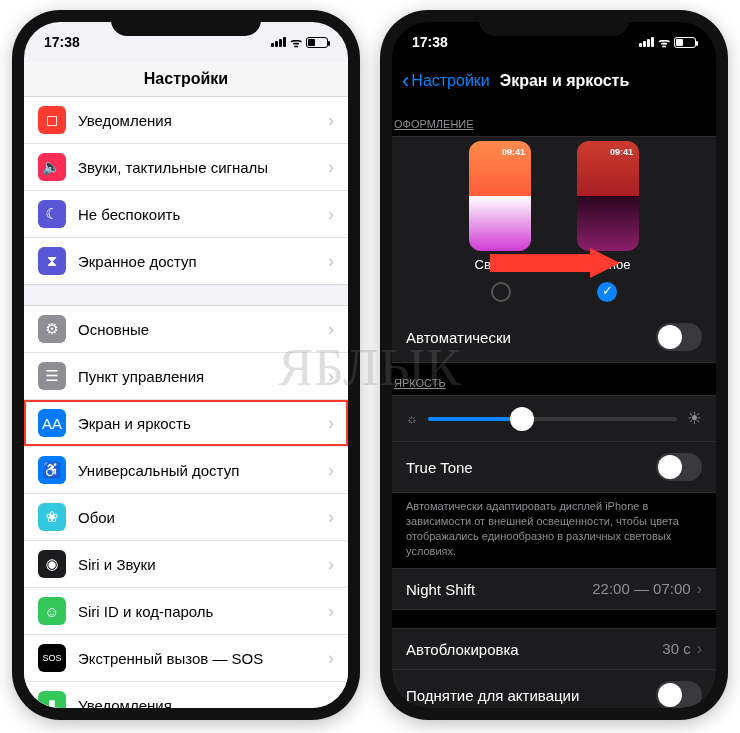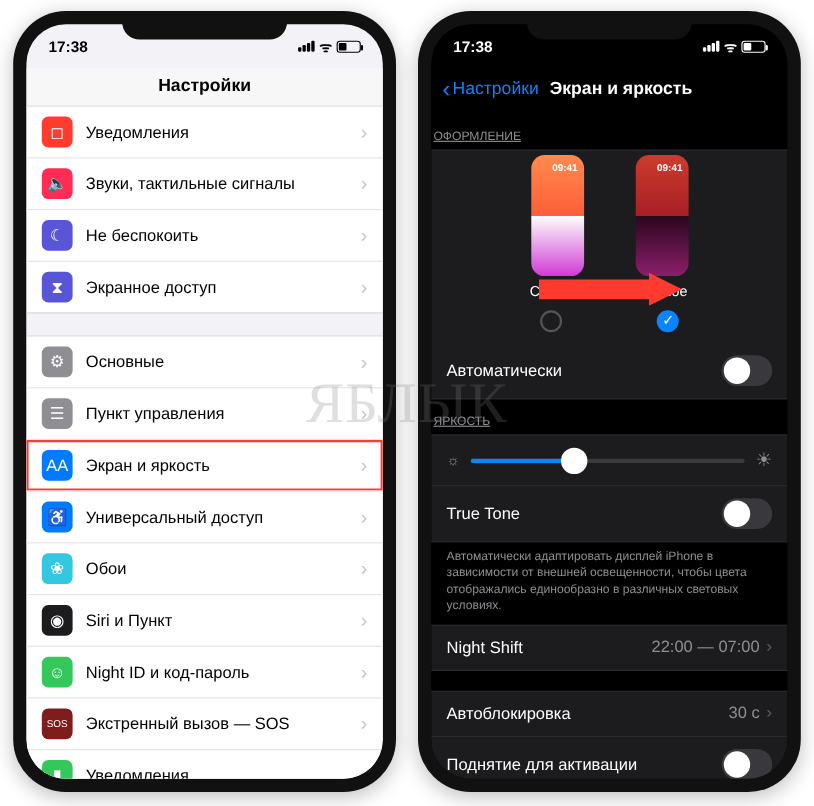--- a/index.html
+++ b/index.html
@@ -105,21 +105,21 @@
   .section-foot {
     color:#8e8e93; font-size:11px; padding:6px 14px 10px; line-height:1.35;
   }
   .dgap { height:18px; }
   
   .appearance {
     display:flex; justify-content:center; gap:46px; padding:4px 0 4px;
   }
   .thumb { text-align:center; }
   .thumb .mini {
-    width:48px; height:110px; border-radius:12px; margin:0 auto 6px;
+    width:62px; height:110px; border-radius:12px; margin:0 auto 6px;
     position:relative; overflow:hidden;padding-left:25px;
   }
   .mini.light-m { background:linear-gradient(180deg,#ff8a4c 0%,#ff5e3a 50%, #fff 50%,#cf3bd3 100%);}
   .mini.dark-m  { background:linear-gradient(180deg,#cc3b2d 0%,#a81f25 50%, #2a061e 50%, #8b1f6a 100%);}
   .mini .tm { position:absolute; top:6px; right:6px; font-size:9px; color:#fff; font-weight:600;}
   .thumb .cap { font-size:13px; color:#fff; }
   .radio-row { display:flex; justify-content:center; gap:86px; padding:6px 0 10px; align-items:center;}
   .radio-dot { width:20px; height:20px; border-radius:50%; border:2px solid #555;}
   .radio-dot.sel { background:#0a84ff; border-color:#0a84ff; position:relative;}
   .radio-dot.sel::after{content:"✓"; color:#fff; font-size:13px; position:absolute; left:3px; top:-1px;}
@@ -221,30 +221,30 @@
               <span class="label">Универсальный доступ</span>
               <span class="chev">›</span>
             </div>
             <div class="row">
               <span class="icon" style="background: rgb(52, 200, 224);">❀</span>
               <span class="label">Обои</span>
               <span class="chev">›</span>
             </div>
             <div class="row">
               <span class="icon" style="background: rgb(28, 28, 30);">◉</span>
-              <span class="label">Siri и Пункт</span>
+              <span class="label">Siri и Звуки</span>
               <span class="chev">›</span>
             </div>
             <div class="row">
               <span class="icon" style="background: rgb(52, 199, 89);">☺</span>
-              <span class="label">Night ID и код-пароль</span>
-              <span class="chev">›</span>
-            </div>
-            <div class="row">
-              <span class="icon" style="background: #7f1d1d; font-size: 9px;">SOS</span>
+              <span class="label">Siri ID и код-пароль</span>
+              <span class="chev">›</span>
+            </div>
+            <div class="row">
+              <span class="icon" style="background: #000000; font-size: 9px;">SOS</span>
               <span class="label">Экстренный вызов — SOS</span>
               <span class="chev">›</span>
             </div>
             <div class="row">
               <span class="icon" style="background: rgb(52, 199, 89);">▮</span>
               <span class="label">Уведомления</span>
               <span class="chev">›</span>
             </div>
           </div>
         </div>

